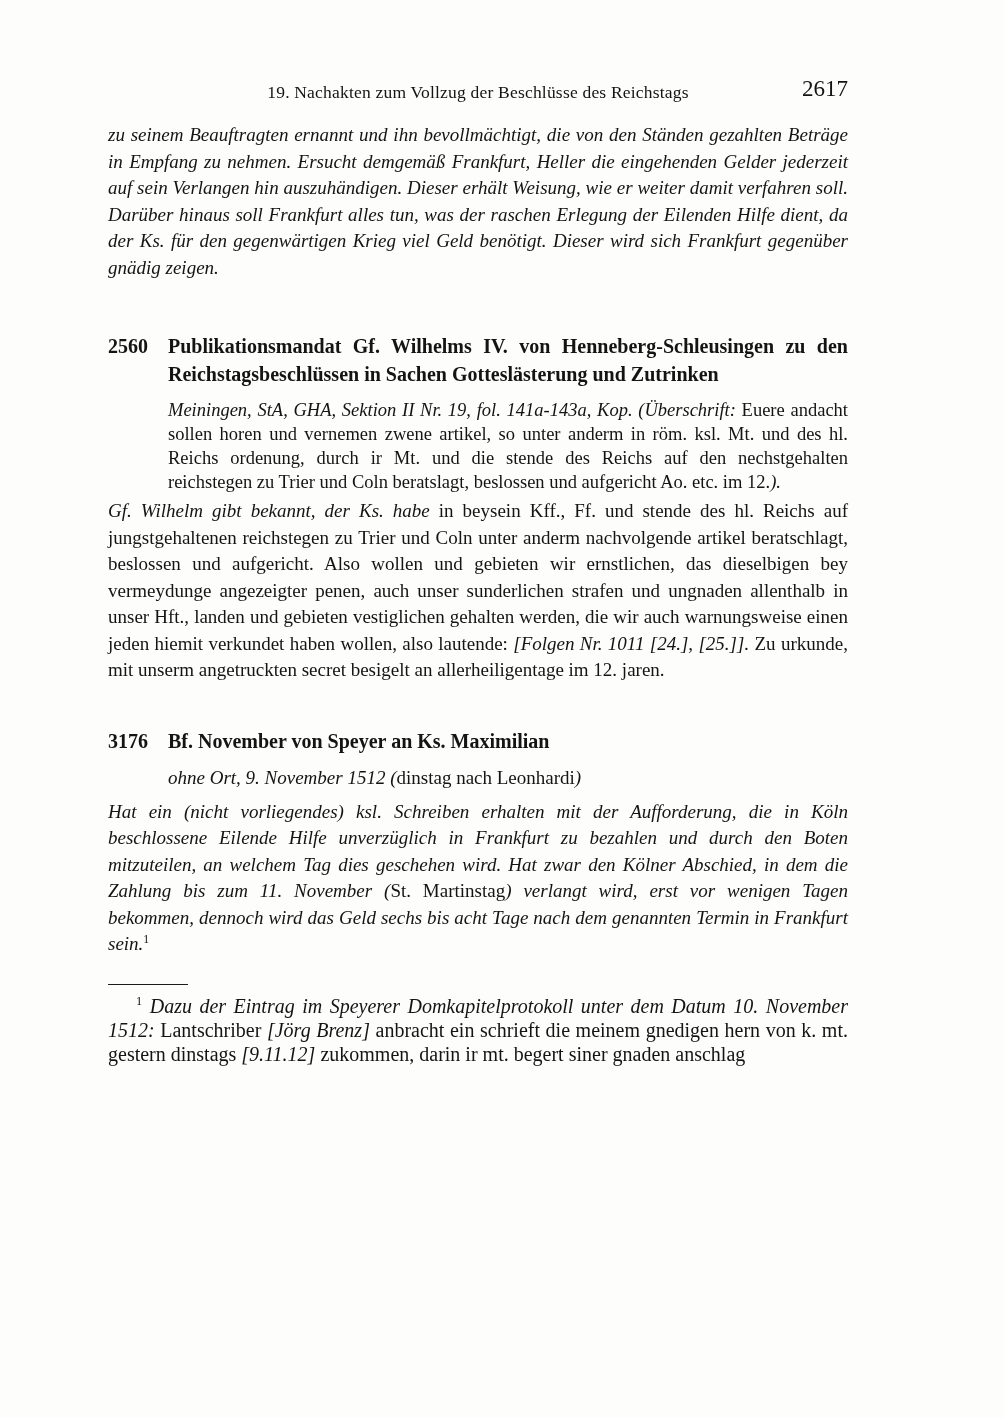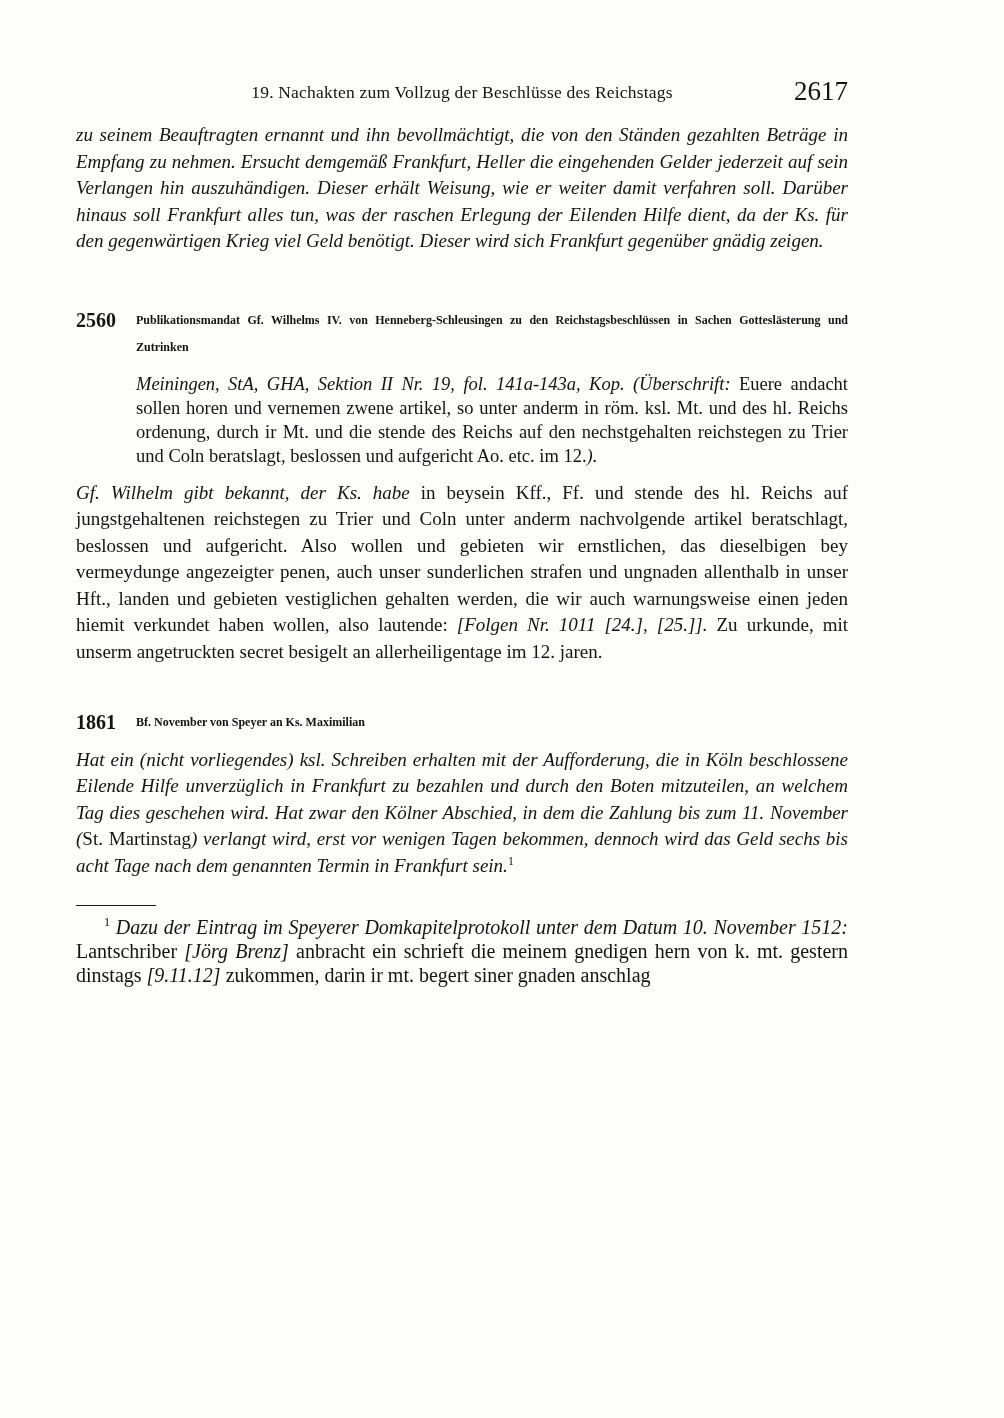--- a/index.html
+++ b/index.html
@@ -10,41 +10,41 @@
   body {
     height: 1418px;
     overflow: hidden;
     font-family: "Liberation Serif", "DejaVu Serif", serif;
     color: #141414;
     -webkit-font-smoothing: antialiased;
   }
   .page {
     width: 1004px;
     height: 1418px;
-    padding: 76px 156px 0 76px;
+    padding: 76px 156px 0 108px;
   }
   
   .running-header {
     position: relative;
     height: 30px;
     margin-bottom: 16px;
   }
   .header-title {
     position: absolute;
     left: 0; right: 0;
     top: 6px;
     text-align: center;
     font-size: 17.5px;
     letter-spacing: 0.2px;
   }
   .page-number {
     position: absolute;
     right: 0;
     top: 0;
-    font-size: 27px;
+    font-size: 23px;
   }
   
   .para {
     font-size: 19px;
     line-height: 26.5px;
     text-align: justify;
   }
   .seg-i { font-style: italic; }
   .seg-r { font-style: normal; }
   sup.seg-sup {
@@ -58,31 +58,31 @@
   .entry-1861 { margin-top: 44px; }
   .entry-heading {
     display: grid;
     grid-template-columns: 60px 1fr;
     font-weight: bold;
     font-size: 20px;
     line-height: 27.5px;
     margin-bottom: 10px;
   }
   .entry-title {
-    font-size: 12px;
+    font-size: 20px;
     font-weight: bold;
     text-align: justify;
   }
   .indented { margin-left: 60px; }
   .regest { margin-bottom: 7px; }
   .dateline { margin-bottom: 7px; }
   .source-block {
     font-size: 18.5px;
     line-height: 24px;
-    margin-bottom: 12px;
+    margin-bottom: 4px;
   }
   .entry-body { }
   
   .footnote-area { margin-top: 26px; }
   .footnote-rule {
     width: 80px;
     height: 0;
     border-top: 1.6px solid #1c1c1c;
     margin-bottom: 9px;
   }
@@ -109,23 +109,24 @@
     <div class="entry-heading">
       <span class="entry-number">2560</span>
       <h2 class="entry-title">Publikationsmandat Gf. Wilhelms IV. von Henneberg-Schleusingen zu den Reichstagsbeschlüssen in Sachen Gotteslästerung und Zutrinken</h2>
     </div>
     <p class="para indented source-block"><span class="seg-i">Meiningen, StA, GHA, Sektion II Nr. 19, fol. 141a-143a, Kop. (Überschrift: </span><span class="seg-r">Euere andacht sollen horen und vernemen zwene artikel, so unter anderm in röm. ksl. Mt. und des hl. Reichs ordenung, durch ir Mt. und die stende des Reichs auf den nechstgehalten reichstegen zu Trier und Coln beratslagt, beslossen und aufgericht Ao. etc. im 12.</span><span class="seg-i">).</span></p>
     <p class="para entry-body"><span class="seg-i">Gf. Wilhelm gibt bekannt, der Ks. habe </span><span class="seg-r">in beysein Kff., Ff. und stende des hl. Reichs auf jungstgehaltenen reichstegen zu Trier und Coln unter anderm nachvolgende artikel beratschlagt, beslossen und aufgericht. Also wollen und gebieten wir ernstlichen, das dieselbigen bey vermeydunge angezeigter penen, auch unser sunderlichen strafen und ungnaden allenthalb in unser Hft., landen und gebieten vestiglichen gehalten werden, die wir auch warnungsweise einen jeden hiemit verkundet haben wollen, also lautende: </span><span class="seg-i">[Folgen Nr. 1011 [24.], [25.]].</span><span class="seg-r"> Zu urkunde, mit unserm angetruckten secret besigelt an allerheiligentage im 12. jaren.</span></p>
   </section>
 
   <section class="entry entry-1861">
     <div class="entry-heading">
-      <span class="entry-number">1861</span>
+      <span class="entry-number">3176</span>
       <h2 class="entry-title">Bf. November von Speyer an Ks. Maximilian</h2>
     </div>
+    <p class="para indented dateline"><span class="seg-i">ohne Ort, 9. November 1512 (</span><span class="seg-r">dinstag nach Leonhardi</span><span class="seg-i">)</span></p>
     <p class="para entry-body"><span class="seg-i">Hat ein (nicht vorliegendes) ksl. Schreiben erhalten mit der Aufforderung, die in Köln beschlossene Eilende Hilfe unverzüglich in Frankfurt zu bezahlen und durch den Boten mitzuteilen, an welchem Tag dies geschehen wird. Hat zwar den Kölner Abschied, in dem die Zahlung bis zum 11. November (</span><span class="seg-r">St. Martinstag</span><span class="seg-i">) verlangt wird, erst vor wenigen Tagen bekommen, dennoch wird das Geld sechs bis acht Tage nach dem genannten Termin in Frankfurt sein.</span><sup class="seg-sup">1</sup></p>
   </section>
 
   <footer class="footnote-area">
     <div class="footnote-rule"></div>
     <p class="footnote"><sup class="seg-sup">1</sup><span class="seg-i"> Dazu der Eintrag im Speyerer Domkapitelprotokoll unter dem Datum 10. November 1512: </span><span class="seg-r">Lantschriber </span><span class="seg-i">[Jörg Brenz]</span><span class="seg-r"> anbracht ein schrieft die meinem gnedigen hern von k. mt. gestern dinstags </span><span class="seg-i">[9.11.12]</span><span class="seg-r"> zukommen, darin ir mt. begert siner gnaden anschlag</span></p>
   </footer>
 
 </div>
 

